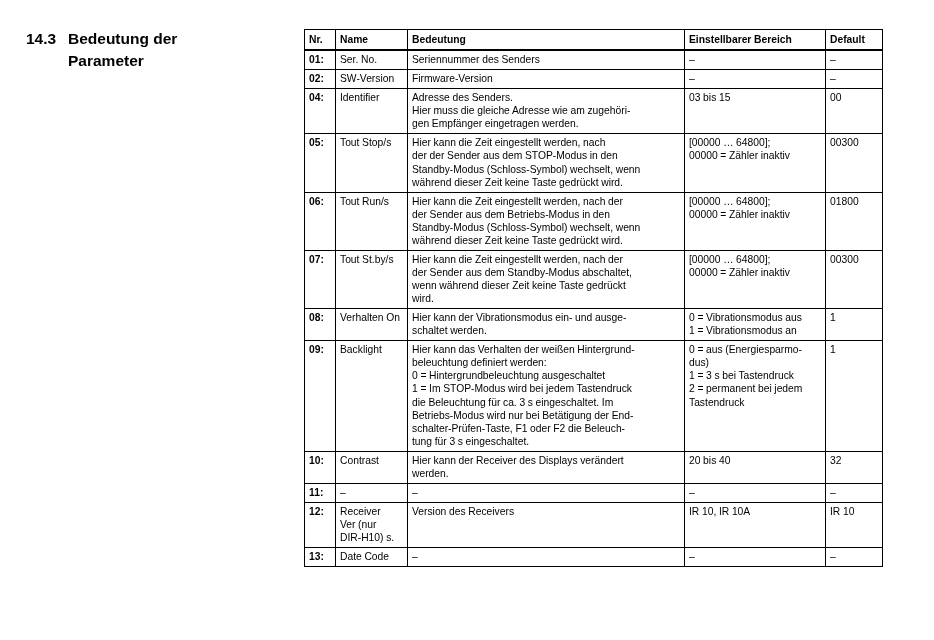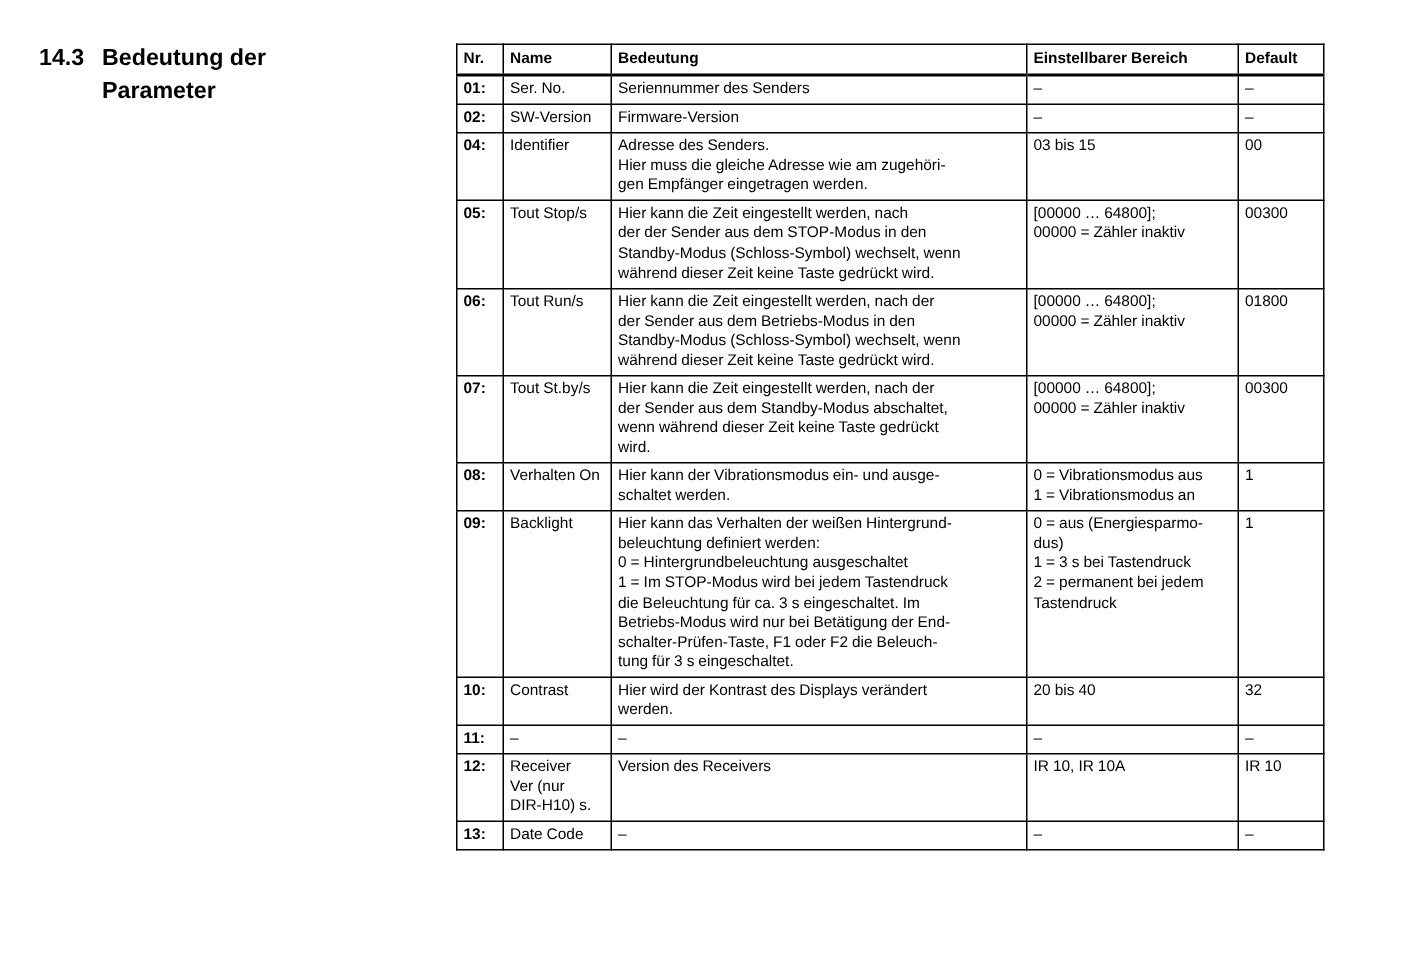--- a/index.html
+++ b/index.html
@@ -198,21 +198,21 @@
           <td class="range-hang">0 = aus (Energiesparmo-
         dus)
 1 = 3 s bei Tastendruck
 2 = permanent bei jedem
         Tastendruck</td>
           <td>1</td>
         </tr>
         <tr>
           <td class="nr">10:</td>
           <td>Contrast</td>
-          <td>Hier wird der Kontrast des Displays verändert
+          <td>Hier kann der Receiver des Displays verändert
 werden.</td>
           <td class="range-hang">20 bis 40</td>
           <td>32</td>
         </tr>
         <tr>
           <td class="nr">11:</td>
           <td>–</td>
           <td>–</td>
           <td class="range-hang">–</td>
           <td>–</td>

